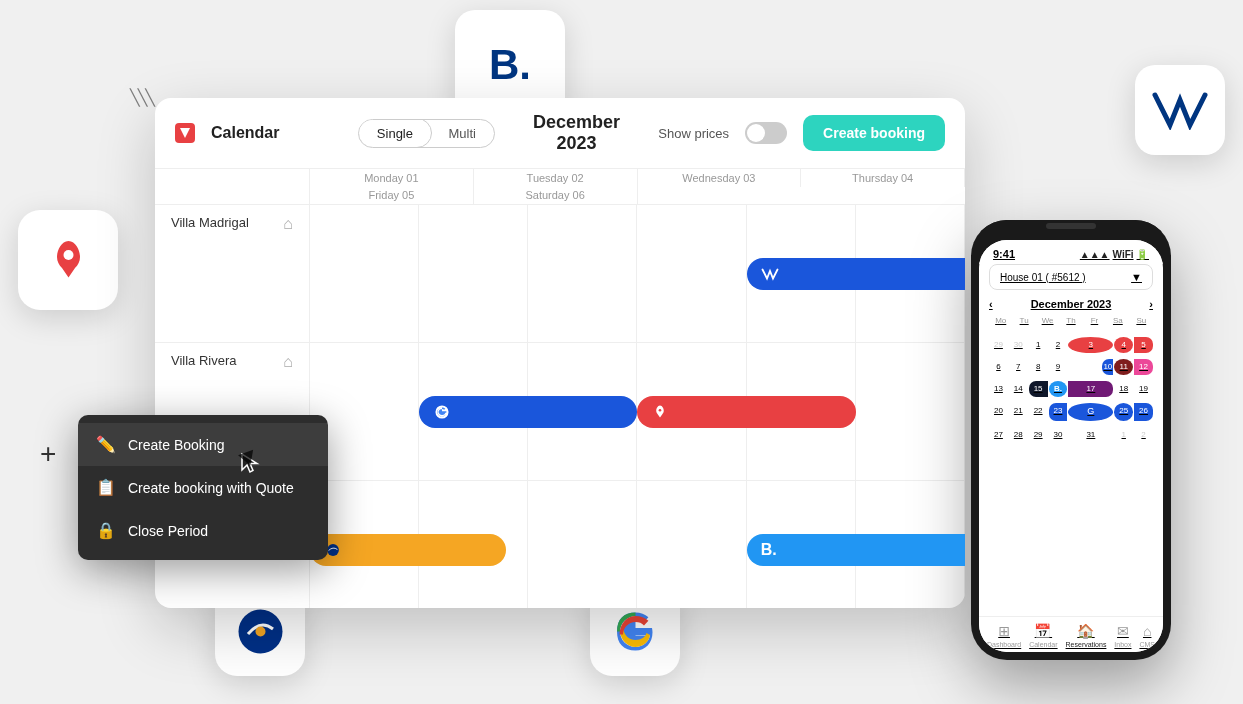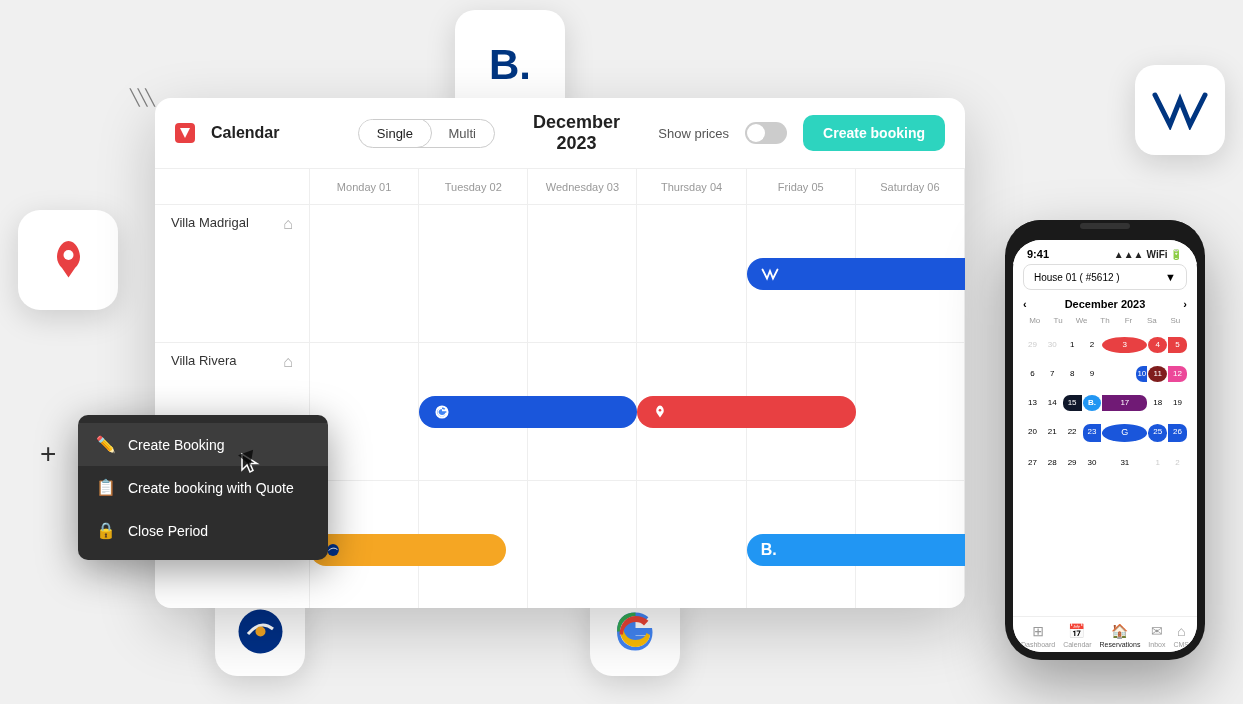--- a/index.html
+++ b/index.html
@@ -215,21 +215,21 @@
       color: #aaa;
     }
 
     .cal-main {
       flex: 1;
       overflow: hidden;
     }
 
     .cal-days-header {
       display: grid;
-      grid-template-columns: repeat(6, 1fr);
+      grid-template-columns: repeat(4, 1fr);
       height: 36px;
       border-bottom: 1px solid #eee;
     }
 
     .day-header {
       display: flex;
       align-items: center;
       justify-content: center;
       font-size: 11px;
       color: #999;
@@ -325,29 +325,30 @@
       border-left: 8px solid transparent;
       border-right: 8px solid transparent;
       border-top: 14px solid rgba(0,0,0,0.7);
       transform: rotate(-20deg);
     }
 
     
     .phone-mockup {
       position: absolute;
       top: 220px;
-      right: 38px;
+      right: 72px;
       width: 200px;
       height: 440px;
       background: #1a1a1a;
       border-radius: 36px;
       box-shadow: 0 25px 60px rgba(0,0,0,0.35);
       overflow: hidden;
       display: flex;
       flex-direction: column;
+      text-decoration: underline;
     }
 
     .phone-screen {
       flex: 1;
       background: white;
       margin: 8px;
       border-radius: 28px;
       overflow: hidden;
       display: flex;
       flex-direction: column;
@@ -662,21 +663,21 @@
         </div>
         <div class="mini-cal-days">
           <span>Mo</span>
           <span>Tu</span>
           <span>We</span>
           <span>Th</span>
           <span>Fr</span>
           <span>Sa</span>
           <span>Su</span>
         </div>
-        <div class="mini-cal-grid" style="row-gap:13px;">
+        <div class="mini-cal-grid" style="row-gap:6px;">
 
           <div class="mini-day other-month">29</div>
           <div class="mini-day other-month">30</div>
 
           <div class="mini-day">1</div>
           <div class="mini-day">2</div>
           <div class="mini-day" style="background:#e84042;color:white;border-radius:50%;">3</div>
           <div class="mini-day" style="background:#e84042;color:white;">4</div>
           <div class="mini-day" style="background:#e84042;color:white;border-radius:0 7px 7px 0;">5</div>
 

